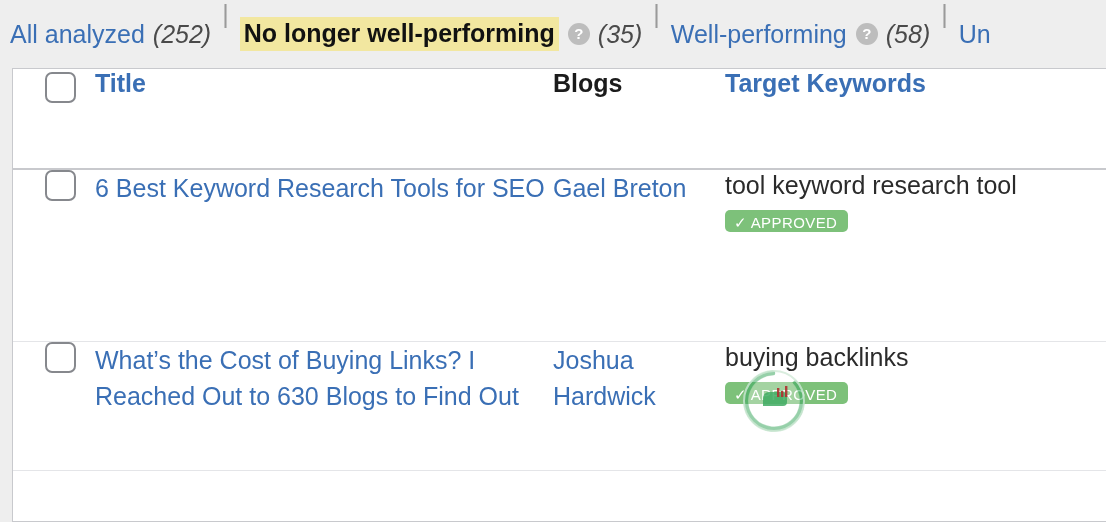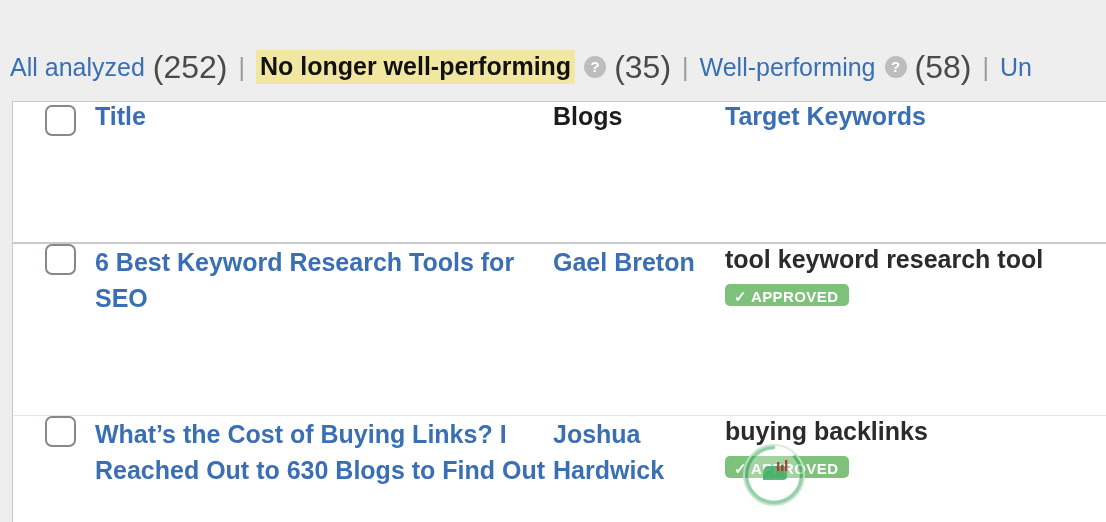--- a/index.html
+++ b/index.html
@@ -14,42 +14,41 @@
     background: #eeeeee;
     font-family: "Liberation Sans", sans-serif;
     -webkit-font-smoothing: antialiased;
   }
 
   
   .filter-bar {
     height: 68px;
     background: #eeeeee;
     display: flex;
-    align-items: center;
     padding: 0 0 0 10px;
     white-space: nowrap;
     overflow: hidden;
-    margin-top: 33px;
   }
   .filter-link {
     color: #3a6fb5;
     font-size: 25px;
     text-decoration: none;
     cursor: pointer;
   }
   .filter-link.active {
     color: #111111;
     font-weight: bold;
     background: #f2e7a0;
     padding: 2px 4px 3px 4px;
   }
   .filter-count {
     color: #4a4a4a;
-    font-size: 32px;
+    font-size: 25px;
     margin-left: 8px;
+    font-style: italic;
   }
   .filter-sep {
     color: #9a9a9a;
     font-size: 25px;
     margin: 0 11px;
   }
   .help-icon {
     display: inline-block;
     width: 22px;
     height: 22px;
@@ -84,37 +83,37 @@
   table.posts th, table.posts td {
     text-align: left;
     vertical-align: top;
     padding: 0;
   }
   .col-check { width: 82px; }
   .col-title { width: 458px; }
   .col-author { width: 172px; }
   .col-kw { width: 382px; }
 
-  thead tr { height: 141px; }
+  thead tr { height: 100px; }
   thead th {
     padding-top: 24px;
     border-bottom: 2px solid #c8c9cd;
   }
   .th-label {
     font-size: 25px;
     color: #3a6fb5;
     cursor: pointer;
   }
   .th-label.plain {
     color: #1b1b1b;
     cursor: default;
   }
 
   tbody tr { border-bottom: 1px solid #e4e5e8; }
-  tbody td { padding-top: 24px; padding-bottom: 26px; font-weight: bold; }
+  tbody td { padding-top: 24px; padding-bottom: 26px; }
   .row1 { height: 172px; }
   .row2 { height: 129px; margin-top: 30px; }
 
   .checkbox {
     width: 31px;
     height: 31px;
     border: 2px solid #86888d;
     border-radius: 7px;
     background: #ffffff;
     display: block;

